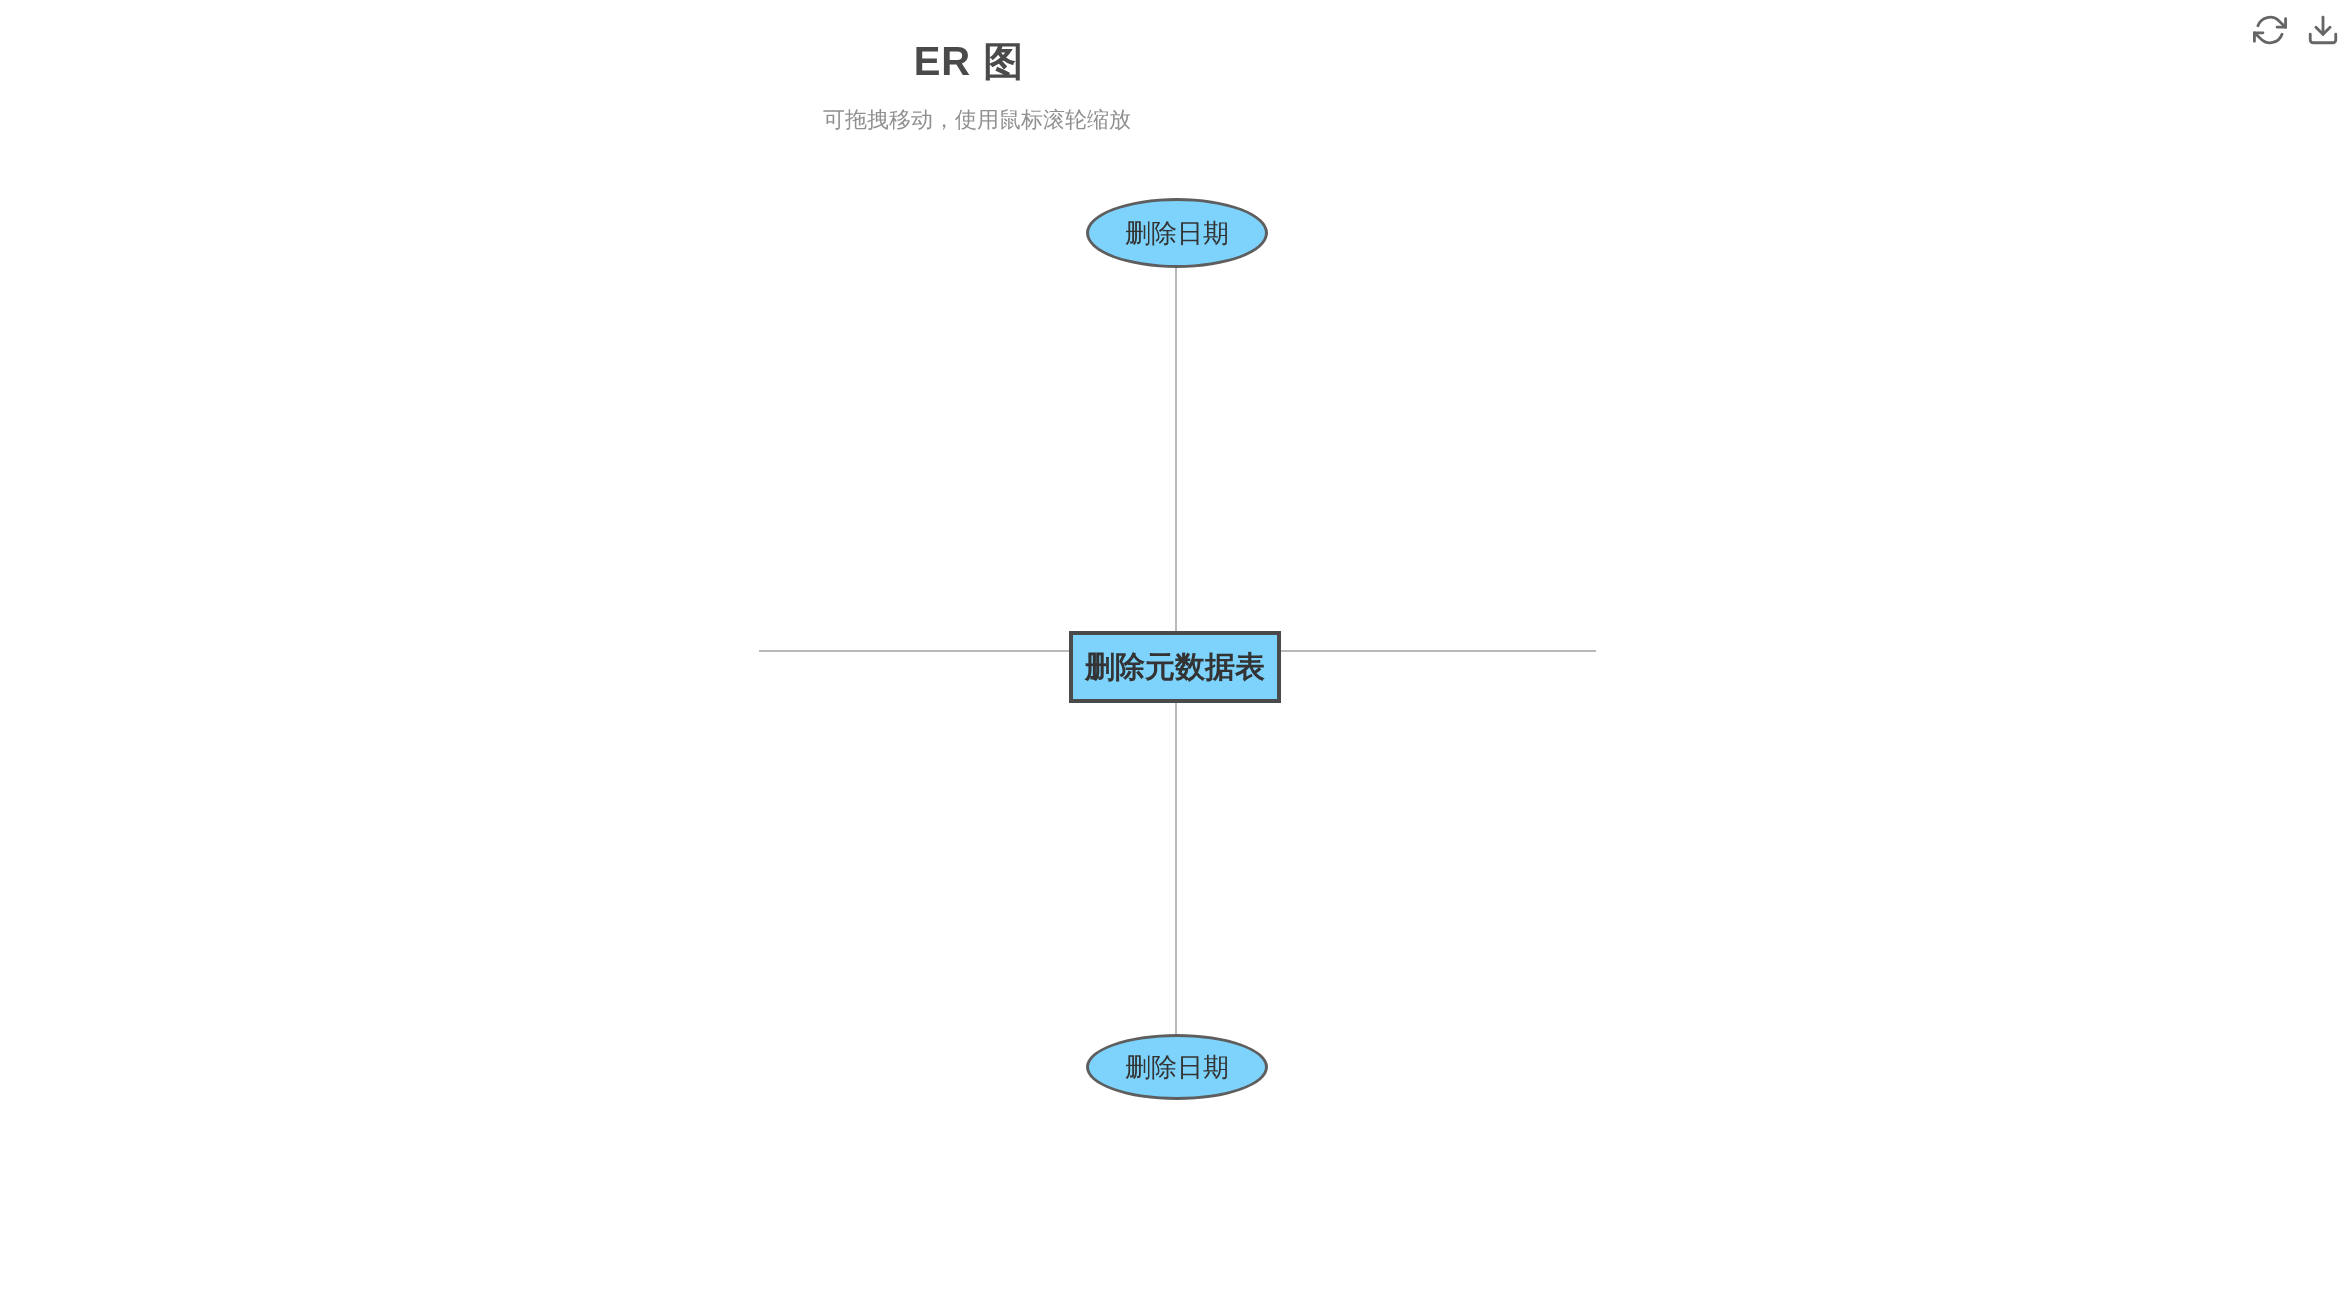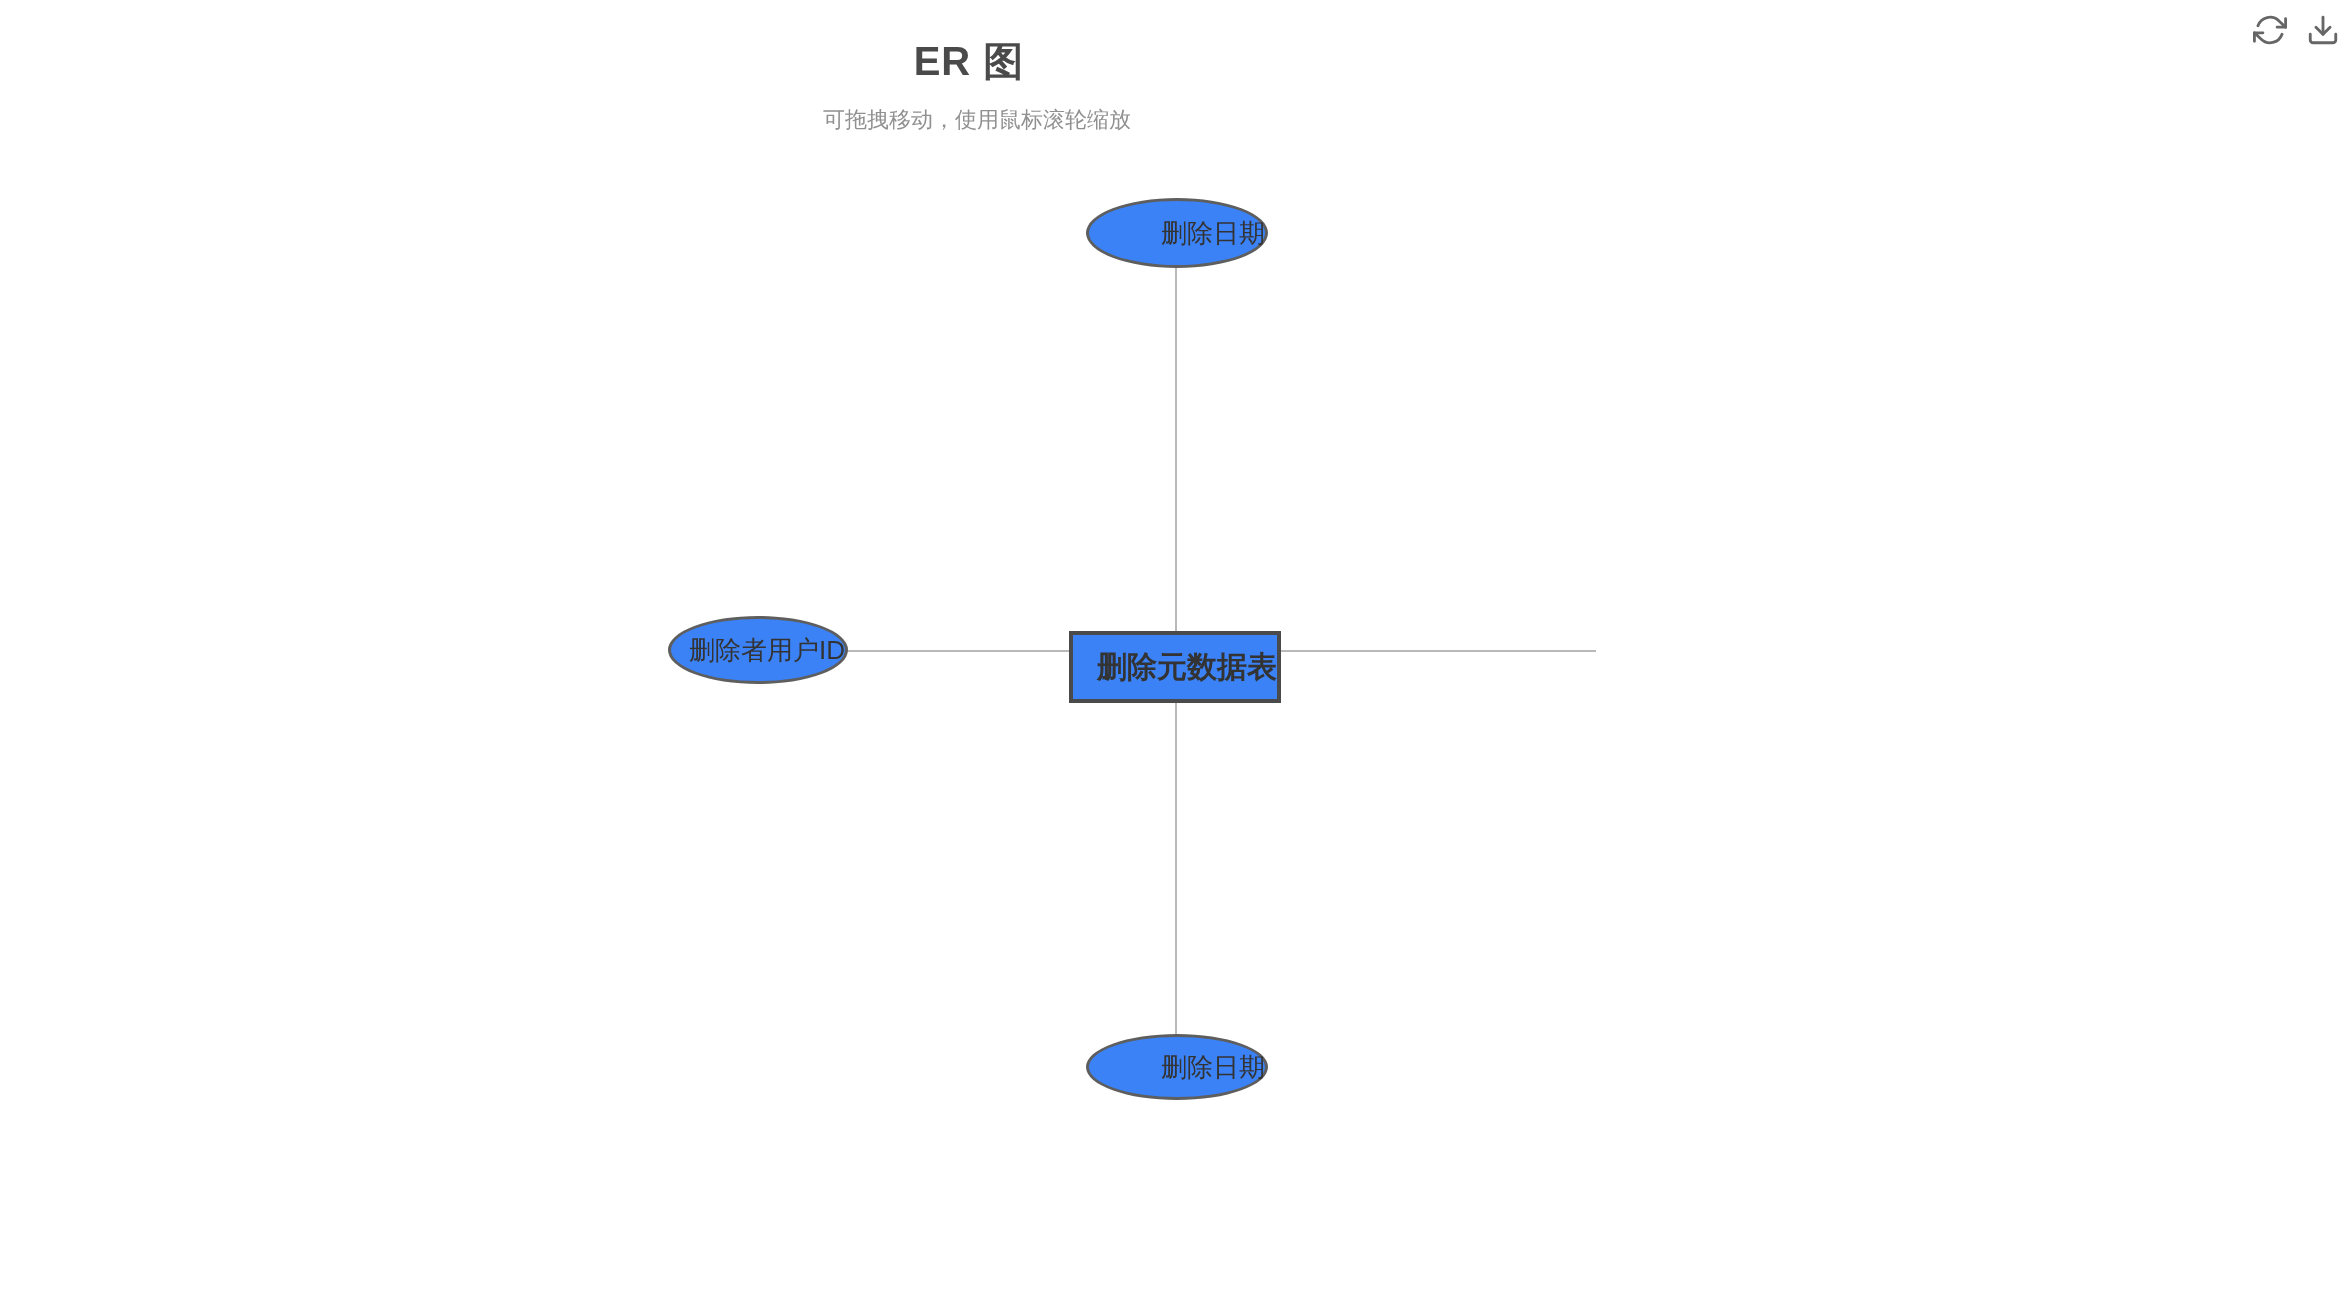--- a/index.html
+++ b/index.html
@@ -17,22 +17,22 @@
   .icon-btn { width:34px; height:34px; background:none; border:none; padding:0; cursor:pointer; }
   .icon-btn svg { width:34px; height:34px; stroke:#666666; fill:none; stroke-width:2; stroke-linecap:round; stroke-linejoin:round; }
 
   .canvas { position:absolute; left:0; top:0; width:2352px; height:1300px; cursor:grab; }
 
   .edge { position:absolute; background:#b9b9b9; z-index:1; }
   .edge-v { left:1175px; top:233px; width:2px;  height:833px; }
   .edge-h { left:759px;  top:650px; width:837px; height:2px;  }
 
   .node {
-    position:absolute; display:flex; align-items:center; justify-content:flex-end;
-    background:#3b82f6; color:#333333; z-index:2; cursor:grab; white-space:nowrap;
+    position:absolute; display:flex; align-items:center; justify-content:center;
+    background:#7dd3fc; color:#333333; z-index:2; cursor:grab; white-space:nowrap;
   }
   .entity {
     left:1069px; top:615px; width:212px; height:72px;
     border:4px solid #4a4a4a; font-size:30px; font-weight:bold;margin-top:16px;
   }
   .attr { border:3px solid #5e5e5e; border-radius:50%; font-size:26px; }
   .attr-top    { left:1086px; top:198px;  width:182px; height:70px; }
   .attr-left   { left:668px;  top:616px;  width:180px; height:68px; }
   .attr-right  { left:1500px; top:616px;  width:188px; height:68px; }
   .attr-bottom { left:1086px; top:1034px; width:182px; height:66px; }
@@ -70,19 +70,16 @@
   <div class="edge edge-v"></div>
   <div class="edge edge-h"></div>
 
   <div class="node entity">
     <span>删除元数据表</span>
   </div>
 
   <div class="node attr attr-top">
     <span>删除日期</span>
   </div>
-  <div class="node attr attr-left">
-    <span>删除者用户ID</span>
-  </div>
   <div class="node attr attr-bottom">
     <span>删除日期</span>
   </div>
 </div>
 
 </body></html>

